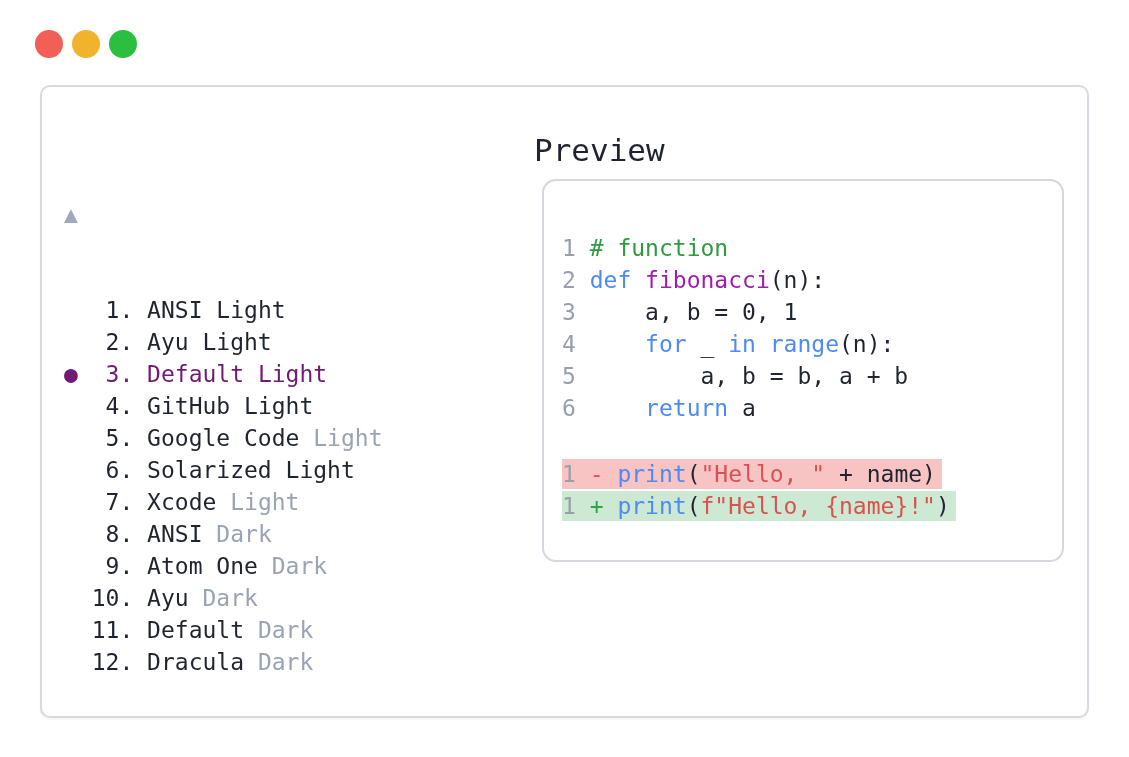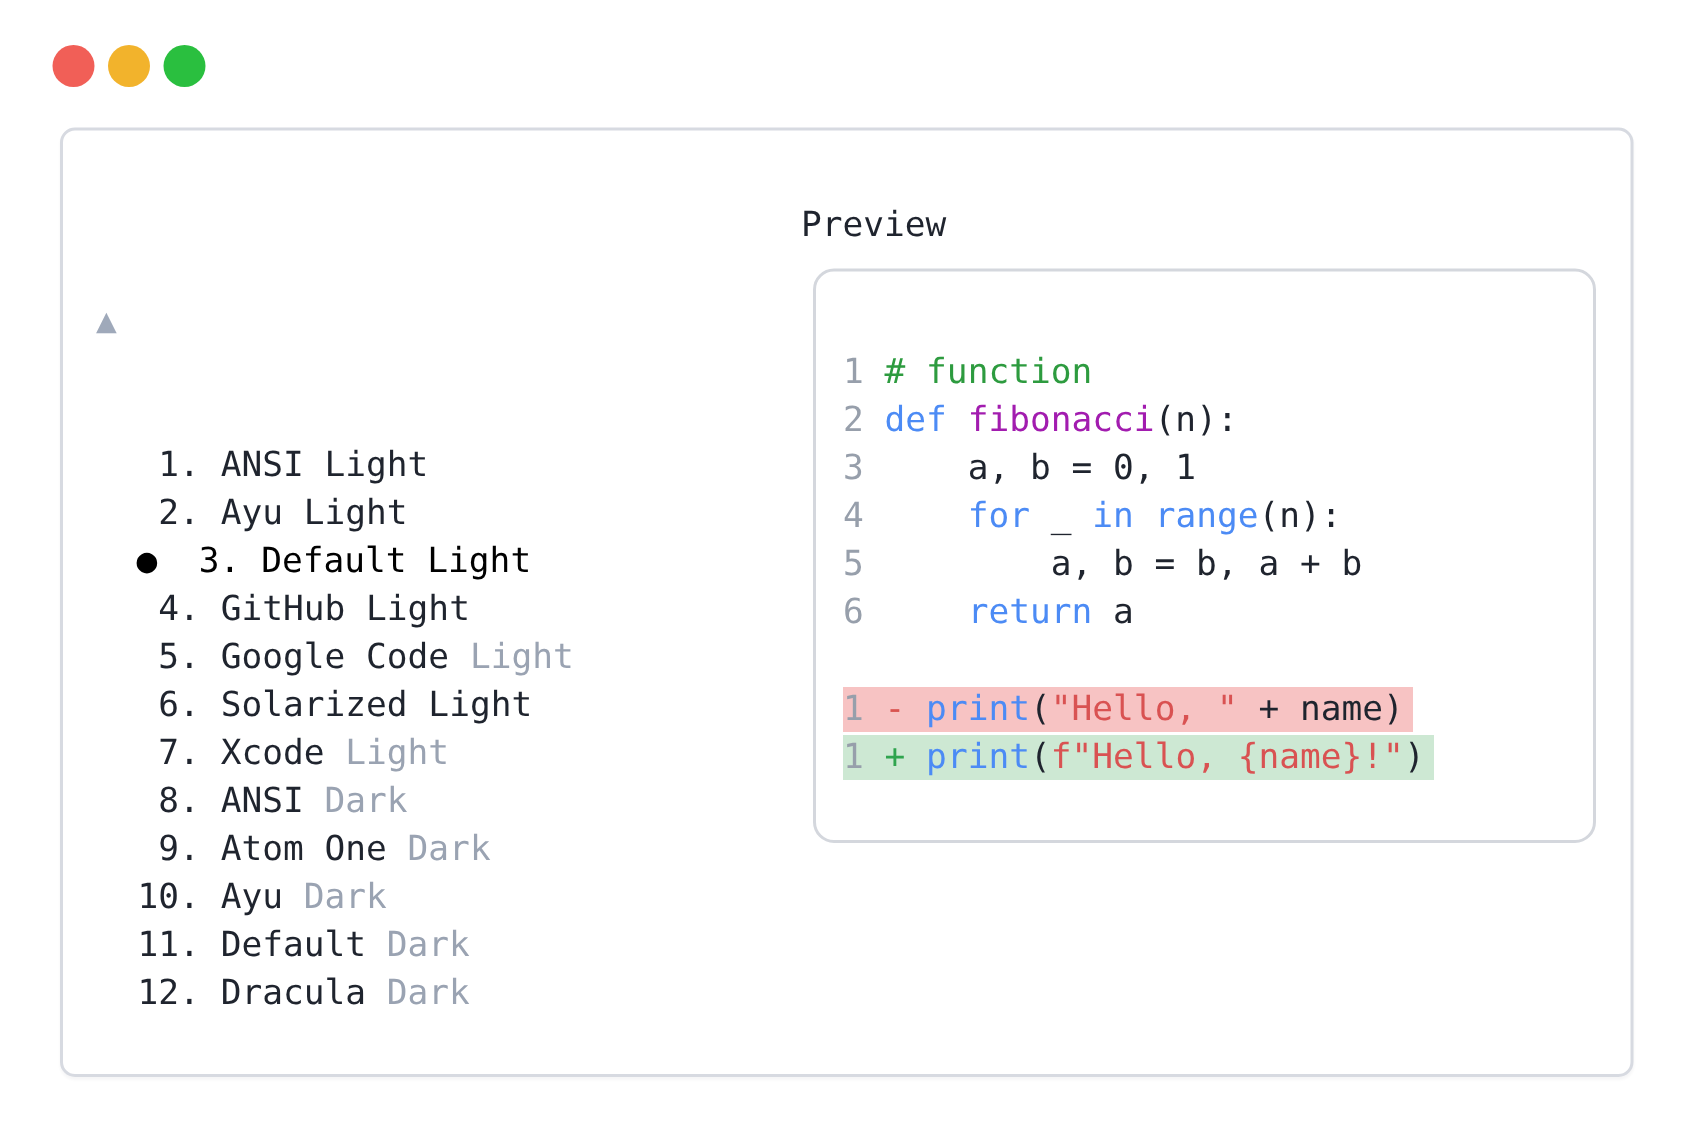--- a/index.html
+++ b/index.html
@@ -11,24 +11,24 @@
   .light { width:28px; height:28px; border-radius:50%; }
 
   .panel { position:absolute; left:40px; top:85px; width:1049px; height:633px;
            background:#ffffff; border:2px solid #d7dae1; border-radius:10px;
            box-shadow:0 2px 2px rgba(30,36,48,0.04); }
 
   .leftcol { position:absolute; left:22px; top:47px; font-size:23px; line-height:32px;
              color:#1f242e; white-space:pre; }
   .row { height:32px; }
   .arrow-up   { color:#9fa9ba; }
-  .item.selected { color:#000000;margin-left:27px; }
+  .item.selected { color:#701a75; }
   .variant-muted { color:#9aa3b2; }
 
-  .preview-label { position:absolute; left:492px; top:47px; font-size:23px;
+  .preview-label { position:absolute; left:492px; top:47px; font-size:31px;
                    line-height:32px; color:#1f242e; }
   .preview-box { position:absolute; left:500px; top:92px; width:522px; height:383px;
                  background:#ffffff; border:2px solid #d4d7dd; border-radius:14px; }
 
   .code { position:absolute; left:18px; top:51px; font-size:23px; line-height:32px;
           white-space:pre; color:#1f242e; }
   .crow { height:32px; }
   .lnum { color:#979fab; }
   .kw      { color:#4c8bf5; }
   .fn      { color:#a21caf; }

